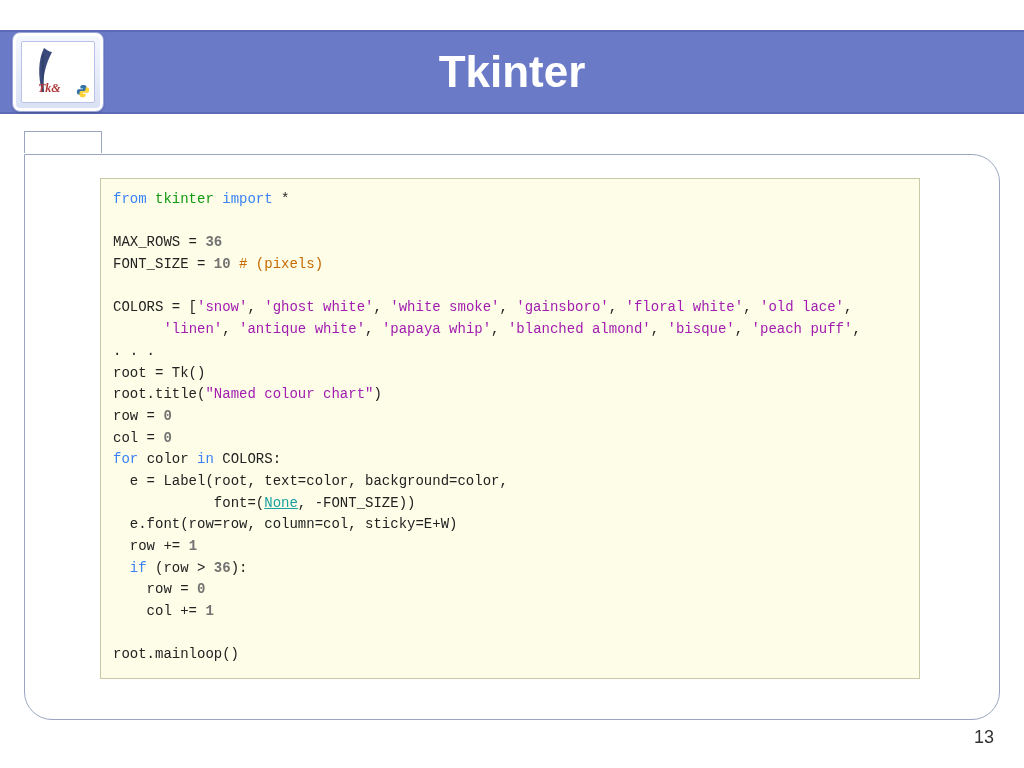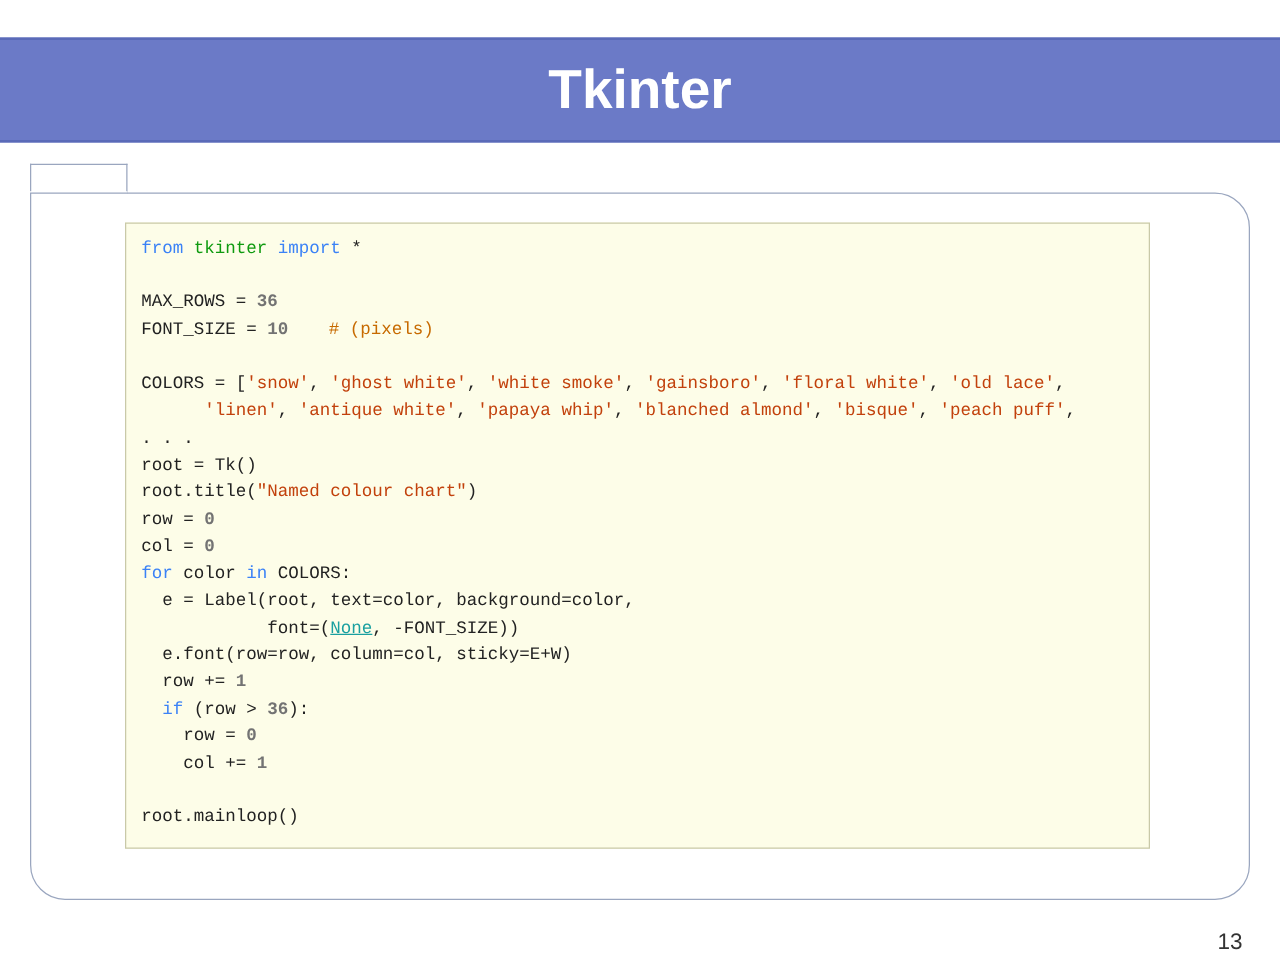--- a/index.html
+++ b/index.html
@@ -110,49 +110,62 @@
     font-family: Consolas, "Courier New", monospace;
     font-size: 14px;
     line-height: 1.55;
     color: #222;
     white-space: pre-wrap;
     word-wrap: break-word;
   }
   .kw-blue   { color: #3b82f6; }
   .kw-green  { color: #0f9a0f; }
   .kw-brown  { color: #737373; font-weight: bold; }
-  .kw-purple { color: #c2410c; }
-  .kw-orange { color: #c76a00; margin-left: 24px; }
+  .kw-purple { color: #a21caf; }
+  .kw-orange { color: #c76a00; }
   .bi-teal   { color: #1aa0a0; text-decoration: underline; }
 
   .footer-author {
     position: absolute;
     bottom: 20px;
     left: 0; right: 0;
     text-align: center;
     color: #c6c6c6;
     font-size: 18px;
   }
   .footer-page {
     position: absolute;
-    bottom: 4px;
+    bottom: 20px;
     right: 30px;
     color: #333;
     font-size: 18px;
   }
 </style>
 </head>
 <body>
 
 <div class="slide">
 
   <div class="header-bar">
     <div class="header-title">Tkinter</div>
   </div>
 
+  <div class="logo-wrap">
+    <div class="logo-inner">
+      <svg class="feather" viewBox="0 0 24 48">
+        <path d="M12 2 C6 14 6 30 10 46 L12 46 C10 30 14 18 20 6 C17 6 14 3 12 2 Z" fill="#3a4a7a"></path>
+        <path d="M11 46 L11 8" stroke="#2a3560" stroke-width="0.8"></path>
+      </svg>
+      <span class="logo-tk">Tk&amp;</span>
+      <svg class="logo-py" viewBox="0 0 16 16">
+        <path d="M8 1c-3 0-3 2-3 2v2h3v1H3c0 0-2 0-2 3s2 3 2 3h2v-2c0-2 2-2 2-2h3c2 0 2-2 2-2V3c0 0 0-2-4-2z" fill="#3571a3"></path>
+        <path d="M8 15c3 0 3-2 3-2v-2H8v-1h5c0 0 2 0 2-3s-2-3-2-3h-2v2c0 2-2 2-2 2H6c-2 0-2 2-2 2v3c0 0 0 2 4 2z" fill="#ffd43b"></path>
+      </svg>
+    </div>
+  </div>
 
   <div class="frame-notch"></div>
   <div class="frame"></div>
 
   <div class="code-box"><span class="kw-blue">from</span> <span class="kw-green">tkinter</span> <span class="kw-blue">import</span> <span>*</span>
 
 <span>MAX_ROWS = </span><span class="kw-brown">36</span>
 <span>FONT_SIZE = </span><span class="kw-brown">10</span> <span class="kw-orange"># (pixels)</span>
 
 <span>COLORS = [</span><span class="kw-purple">'snow'</span><span>, </span><span class="kw-purple">'ghost white'</span><span>, </span><span class="kw-purple">'white smoke'</span><span>, </span><span class="kw-purple">'gainsboro'</span><span>, </span><span class="kw-purple">'floral white'</span><span>, </span><span class="kw-purple">'old lace'</span><span>,</span>

